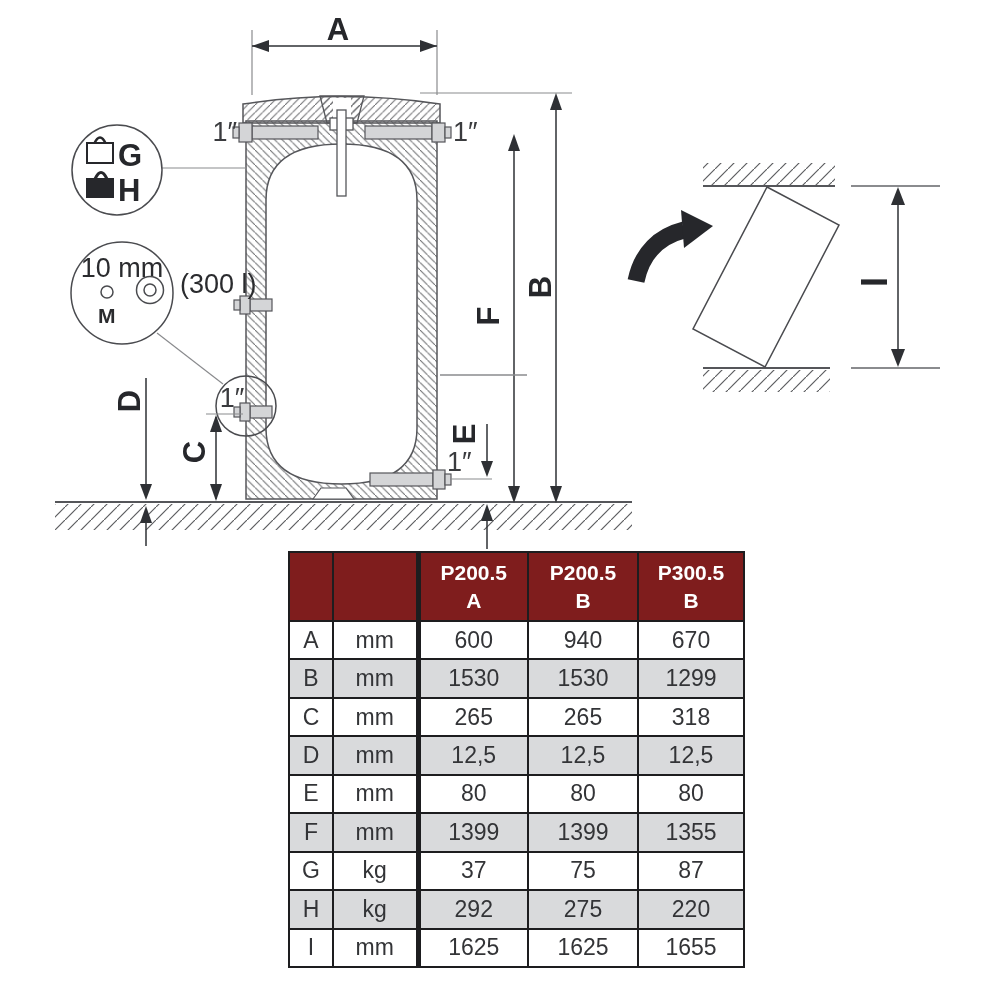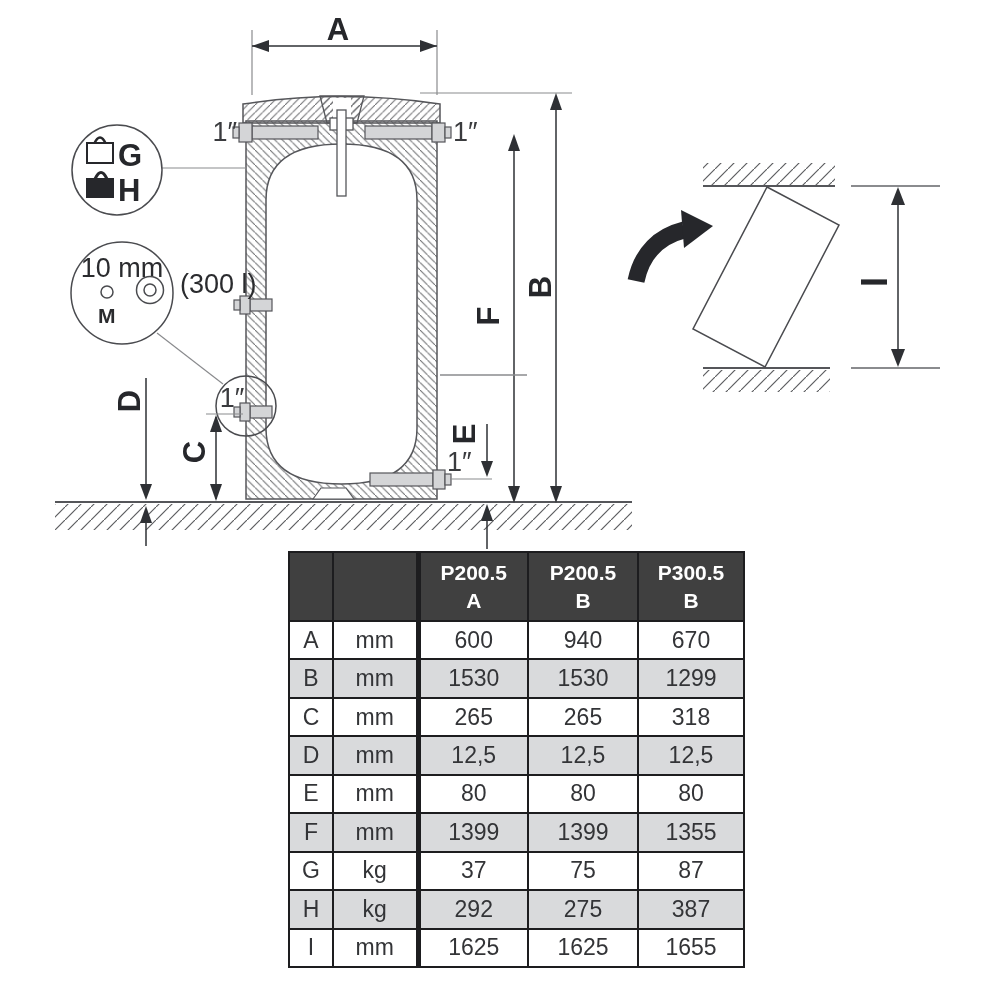--- a/index.html
+++ b/index.html
@@ -5,21 +5,21 @@
   html,body{margin:0;padding:0;background:#fff;}
   #stage{position:relative;width:1000px;height:1000px;background:#fff;overflow:hidden;
          font-family:"Liberation Sans",sans-serif;}
   #drawing{position:absolute;left:0;top:0;}
   
   #spec-table{position:absolute;left:288px;top:551px;width:455px;height:417px;
               border-collapse:collapse;table-layout:fixed;
               font-family:"Liberation Sans",sans-serif;}
   #spec-table th,#spec-table td{border:2px solid #1d1d1f;text-align:center;padding:0;
               vertical-align:middle;overflow:hidden;}
-  #spec-table thead th{background:#404040;color:#ffffff;font-size:21px;font-weight:bold;
+  #spec-table thead th{background:#7f1d1d;color:#ffffff;font-size:21px;font-weight:bold;
               line-height:1.3;height:67px;}
   #spec-table tbody td{font-size:23px;color:#333437;height:36px;font-weight:normal;background:#fff;}
   #spec-table tbody tr:nth-child(even) td{background:#d9dadc;}
   #spec-table .thick-left{border-left-width:5px;}
   
   text{font-family:"Liberation Sans",sans-serif;}
   .dimlbl{font-size:31px;font-weight:bold;fill:#26272b;}
   .connlbl{font-size:27px;fill:#3a3b3e;}
   .callout{font-size:27px;fill:#2a2b2e;}
   .mark{font-size:21px;font-weight:bold;fill:#2a2b2e;}
@@ -271,21 +271,21 @@
       <td>kg</td>
       <td class="thick-left">37</td>
       <td>75</td>
       <td>87</td>
     </tr>
     <tr>
       <td>H</td>
       <td>kg</td>
       <td class="thick-left">292</td>
       <td>275</td>
-      <td>387</td>
+      <td>220</td>
     </tr>
     <tr>
       <td>I</td>
       <td>mm</td>
       <td class="thick-left">1625</td>
       <td>1625</td>
       <td>1655</td>
     </tr>
   </tbody>
 </table>

